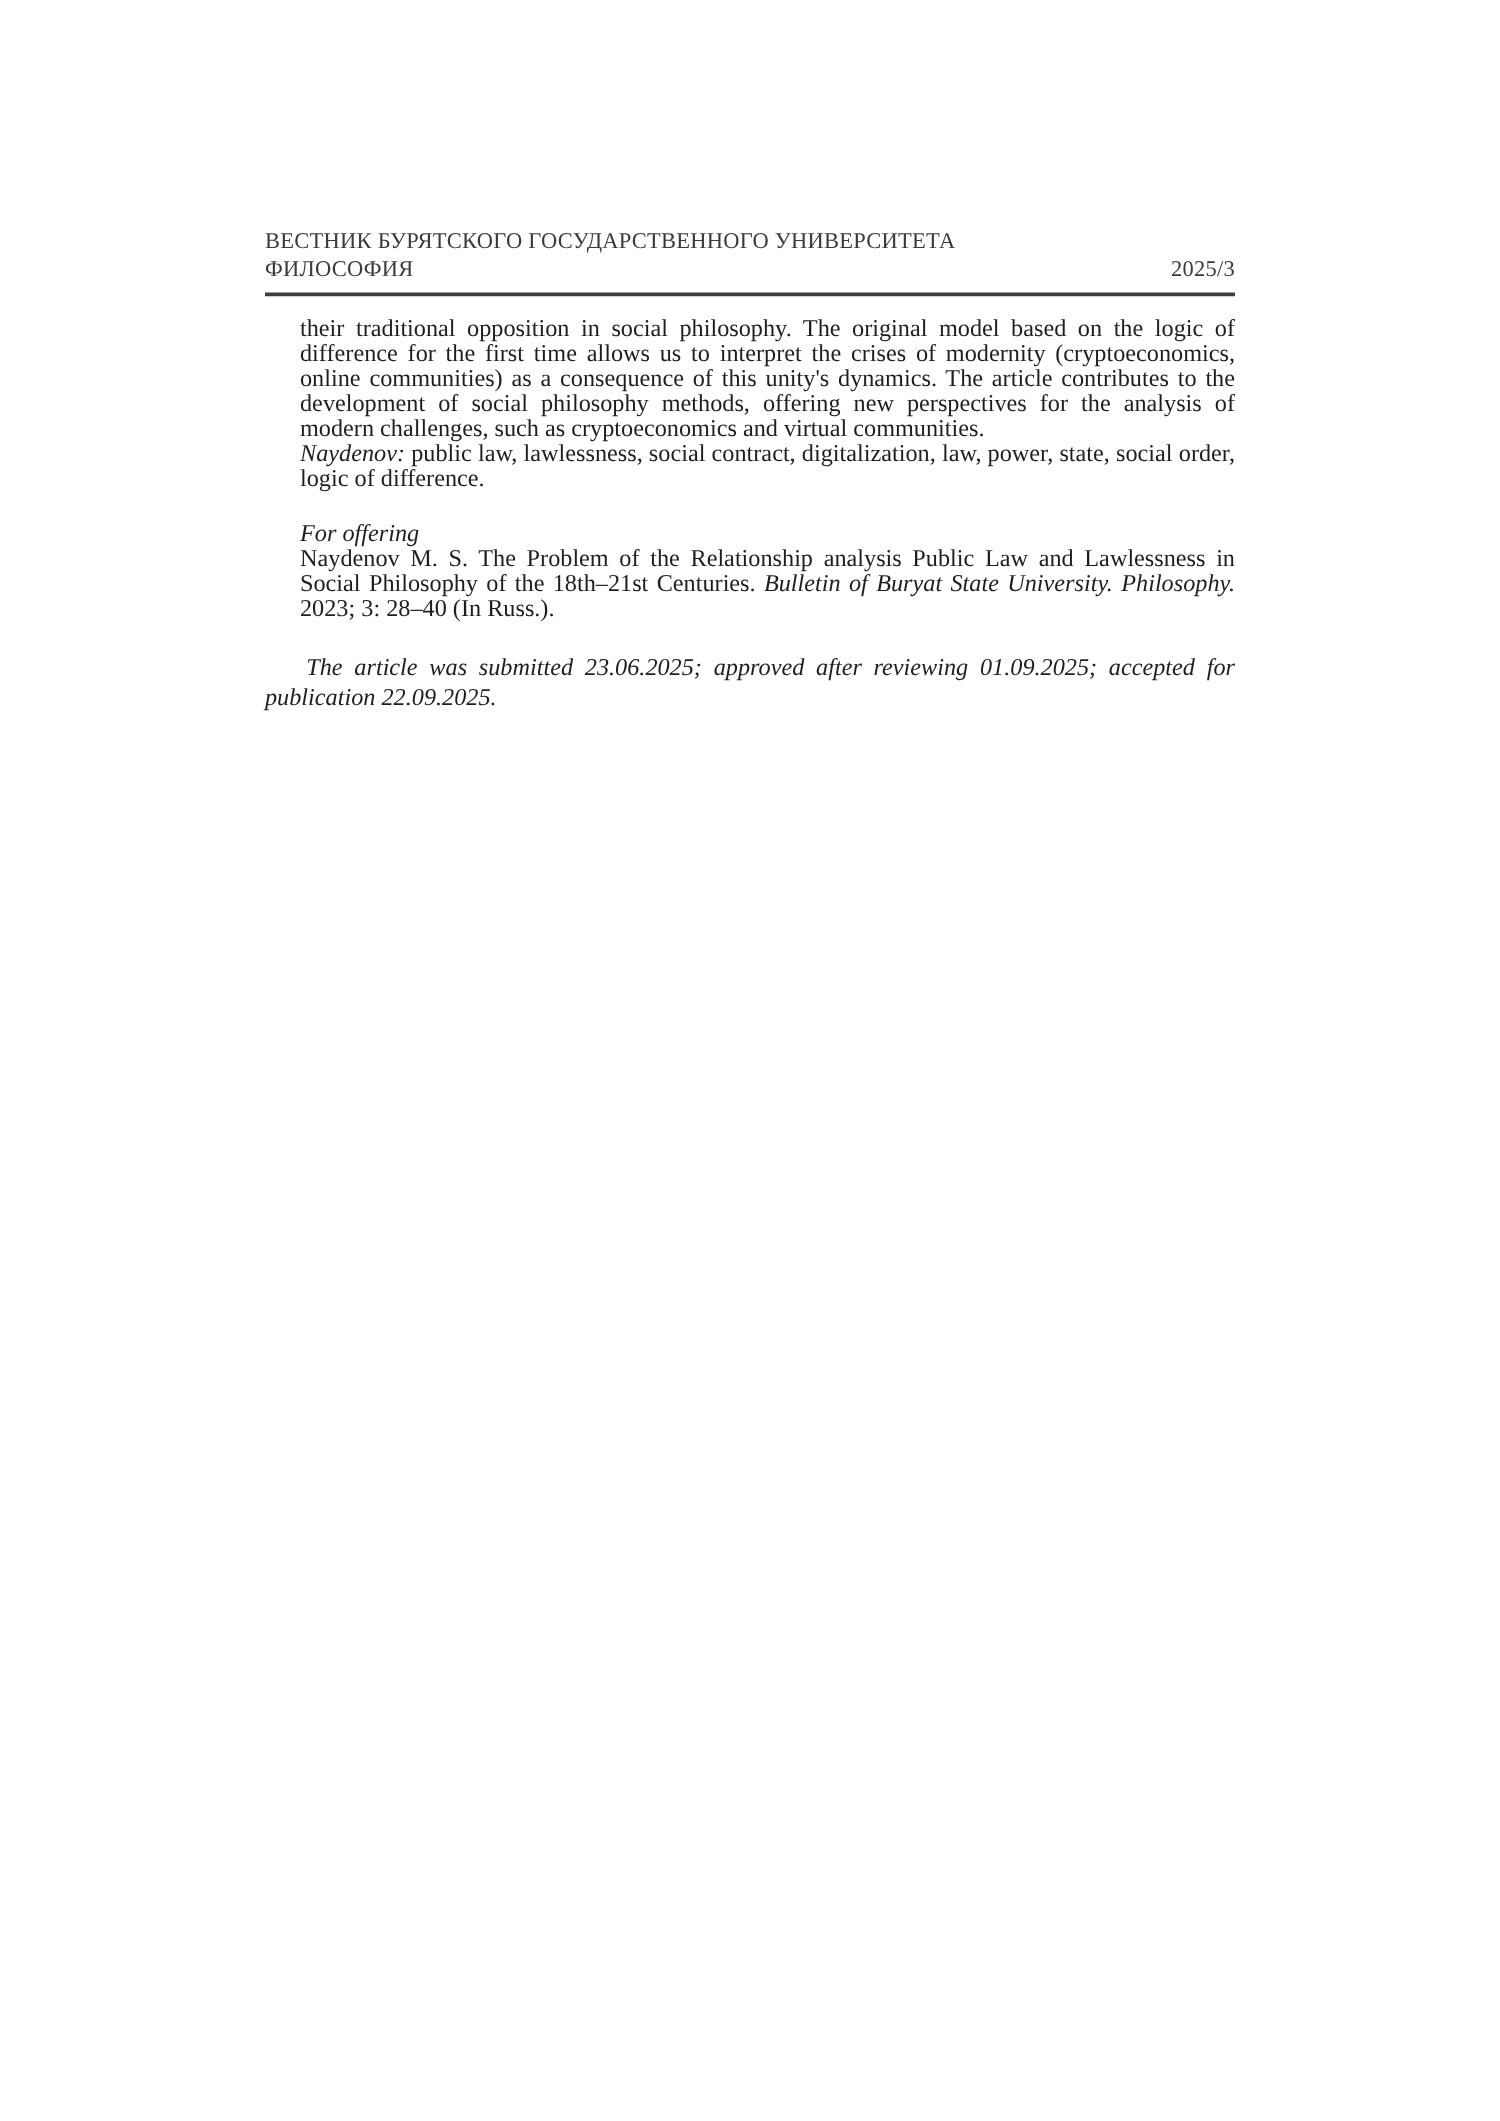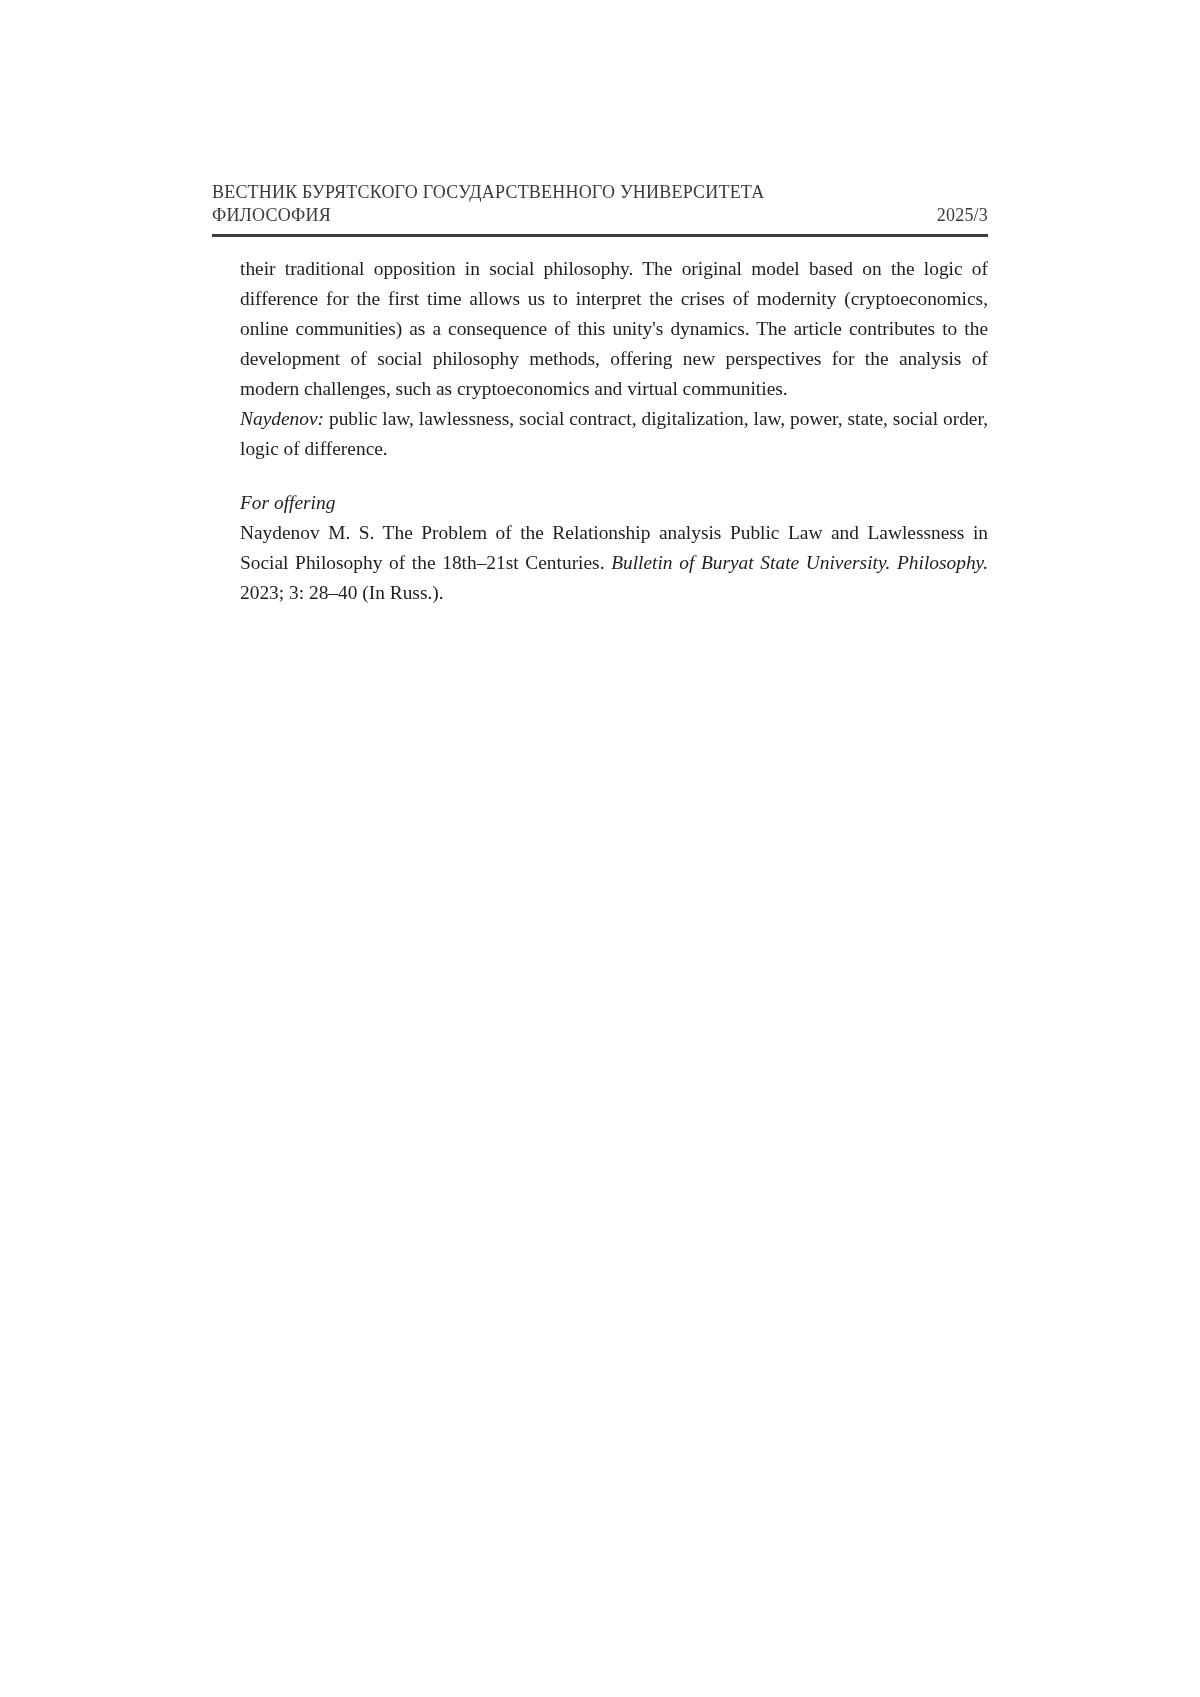--- a/index.html
+++ b/index.html
@@ -39,21 +39,21 @@
     height: 3px;
     background: #3d3d3d;
     margin-top: 7px;
   }
   
   .abstract-block {
     margin-left: 28px;   
     width: 748px;
     margin-top: 17px;
     font-size: 19.4px;
-    line-height: 30px;
+    line-height: 20px;
     text-align: justify;
   }
   .abstract-block p { margin: 0; }
   .ital { font-style: italic; }
   .citation-heading {
     margin-top: 24px !important;
     font-style: italic;
   }
   
   .dates-par {
@@ -95,17 +95,18 @@
     <div class="abstract-block">
       <p><span>their traditional opposition in social philosophy. The original model based on the logic of difference for the first time allows us to interpret the crises of modernity (cryptoeconomics, online communities) as a consequence of this unity's dynamics. The article contributes to the development of social philosophy methods, offering new perspectives for the analysis of modern challenges, such as cryptoeconomics and virtual communities.</span></p>
 
       <p><span class="ital">Naydenov:</span><span> public law, lawlessness, social contract, digitalization, law, power, state, social order, logic of difference.</span></p>
 
       <p class="citation-heading">For offering</p>
 
       <p><span>Naydenov M. S. The Problem of the Relationship analysis Public Law and Lawlessness in Social Philosophy of the 18th–21st Centuries. </span><span class="ital">Bulletin of Buryat State University. Philosophy.</span><span> 2023; 3: 28–40 (In Russ.).</span></p>
     </div>
 
+    <p class="dates-par">The article was submitted 23.06.2025; approved after reviewing 01.09.2025; accepted for publication 22.09.2025.</p>
 
   </div>
 
   <div class="folio">40</div>
 </div>
 
 </body></html>

